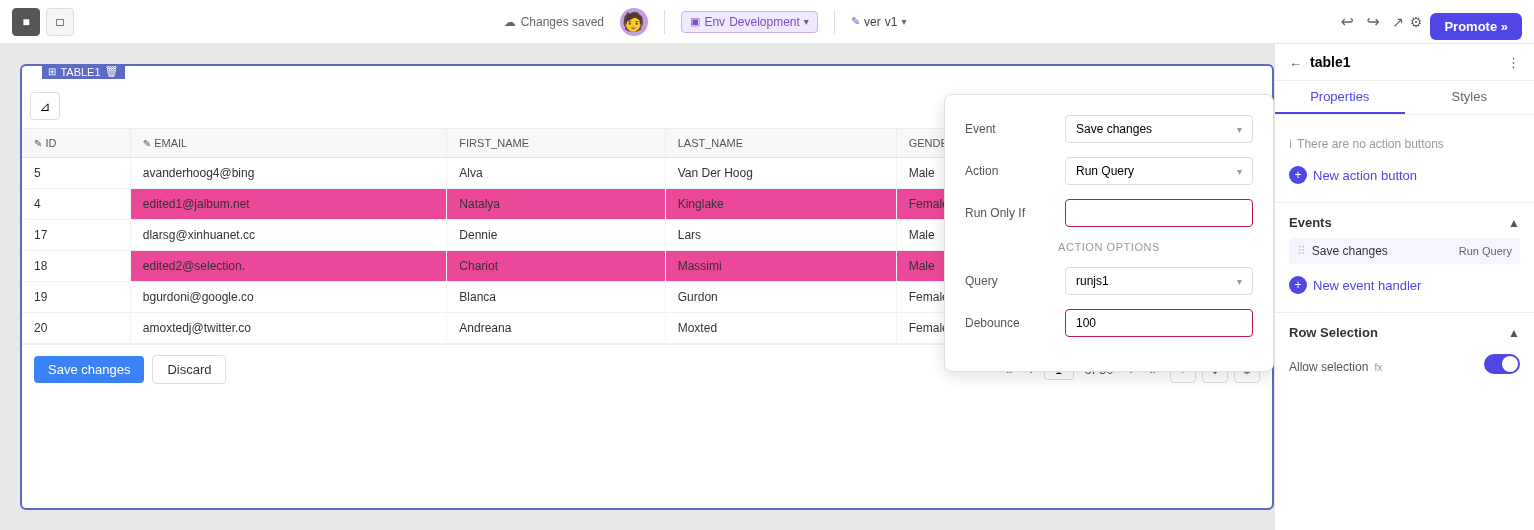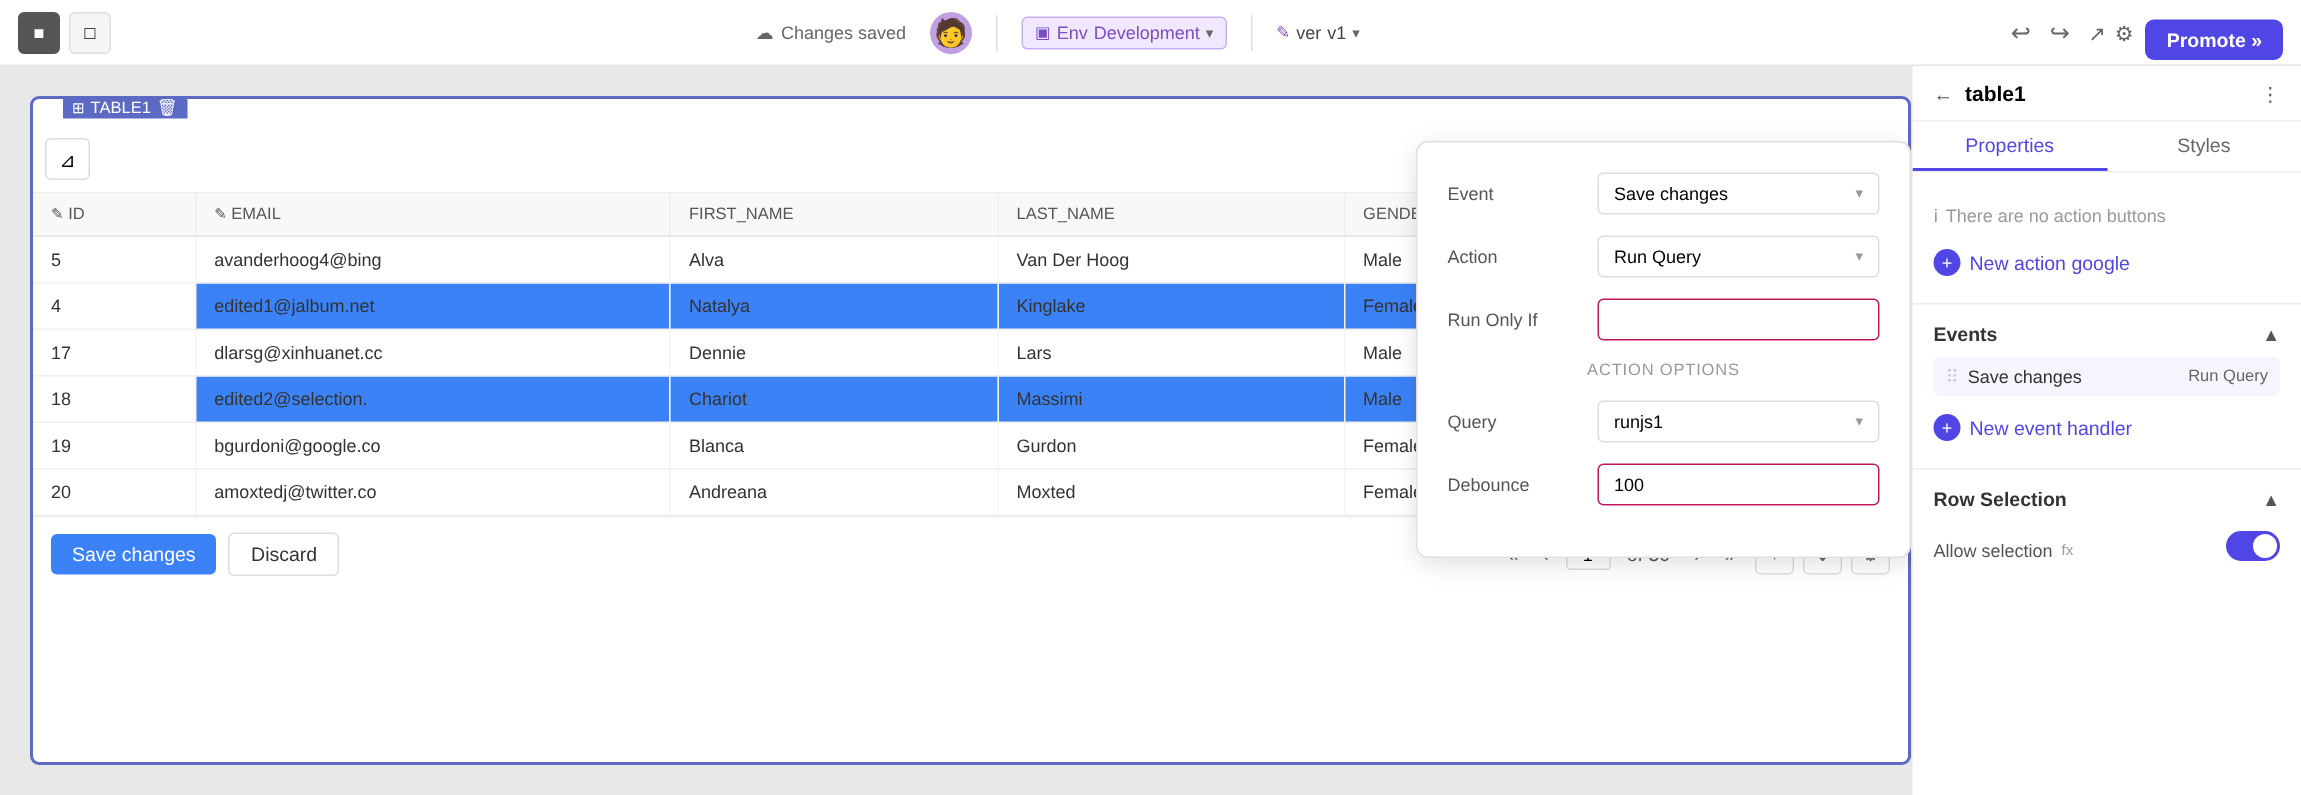--- a/index.html
+++ b/index.html
@@ -37,21 +37,21 @@
     .table-toolbar { padding: 8px; display: flex; align-items: center; justify-content: space-between; border-bottom: 1px solid #eee; }
     .filter-btn { width: 30px; height: 28px; border: 1px solid #ddd; border-radius: 4px; background: #fff; display: flex; align-items: center; justify-content: center; cursor: pointer; }
     .search-box { display: flex; align-items: center; gap: 6px; border: 1px solid #ddd; border-radius: 4px; padding: 4px 10px; background: #fff; width: 200px; }
     .search-box input { border: none; outline: none; font-size: 13px; width: 100%; background: transparent; }
     .search-icon { color: #999; }
 
     
     .data-table { width: 100%; border-collapse: collapse; font-size: 12px; }
     .data-table th { background: #f8f8f8; border-bottom: 1px solid #e5e5e5; border-right: 1px solid #eee; padding: 8px 12px; text-align: left; font-weight: 500; color: #555; font-size: 11px; white-space: nowrap; }
     .data-table td { border-bottom: 1px solid #f0f0f0; border-right: 1px solid #f5f5f5; padding: 8px 12px; color: #333; }
-    .data-table td.highlighted { background: #3b82f6; }
+    .data-table td.highlighted { background: #ec4899; }
     .table-scroll { overflow-x: auto; overflow-y: auto; max-height: calc(100% - 110px); }
 
     
     .pagination { padding: 10px 12px; display: flex; align-items: center; gap: 8px; border-top: 1px solid #eee; }
     .save-btn { background: #3b82f6; color: #fff; border: none; border-radius: 4px; padding: 6px 14px; font-size: 13px; cursor: pointer; }
     .discard-btn { background: #fff; color: #333; border: 1px solid #ddd; border-radius: 4px; padding: 6px 14px; font-size: 13px; cursor: pointer; }
     .page-nav { display: flex; align-items: center; gap: 6px; margin-left: auto; color: #555; }
     .page-nav span { cursor: pointer; padding: 2px 5px; }
     .page-input { width: 30px; border: 1px solid #ddd; border-radius: 3px; padding: 2px 4px; text-align: center; font-size: 12px; }
     .page-icons { display: flex; gap: 6px; }
@@ -295,21 +295,21 @@
       <div class="panel-tab">Styles</div>
     </div>
 
     <div class="panel-section">
       <div class="no-items-msg">
         <span>ℹ</span>
         <span>There are no action buttons</span>
       </div>
       <div class="new-btn">
         <div class="plus-icon">+</div>
-        <span>New action google</span>
+        <span>New action button</span>
       </div>
     </div>
 
     <div class="panel-section" style="border-top: 1px solid #eee;">
       <div class="section-header">
         <span class="section-title">Events</span>
         <span class="collapse-arrow">▲</span>
       </div>
       <div class="event-item">
         <span class="drag-handle">⠿</span>

